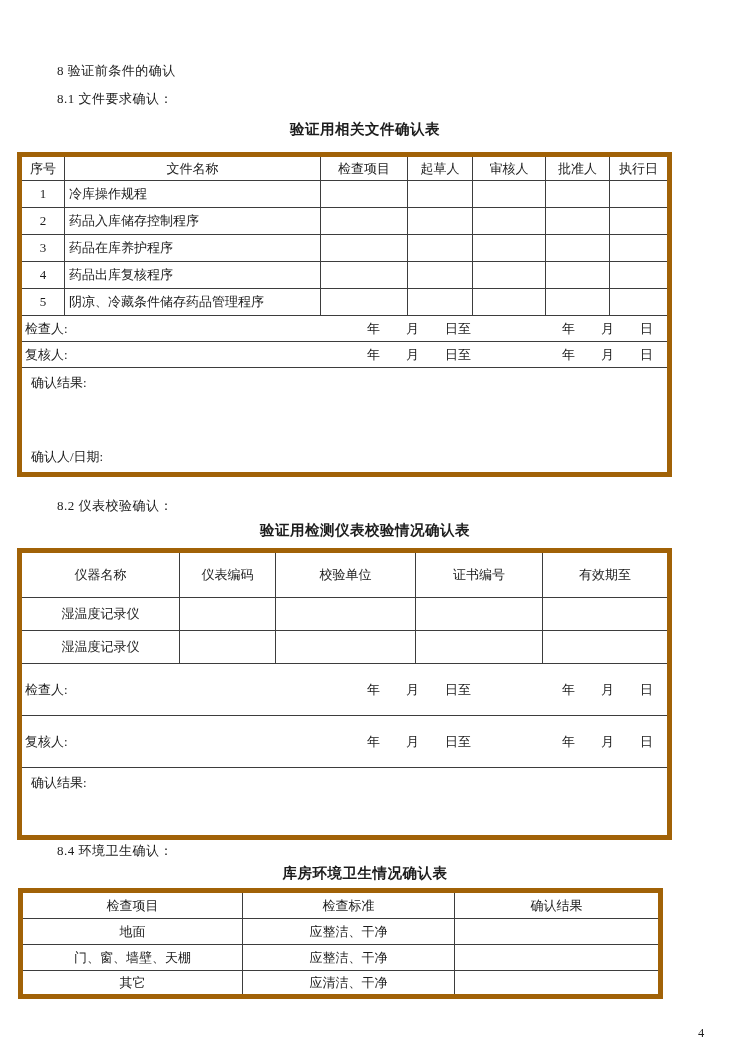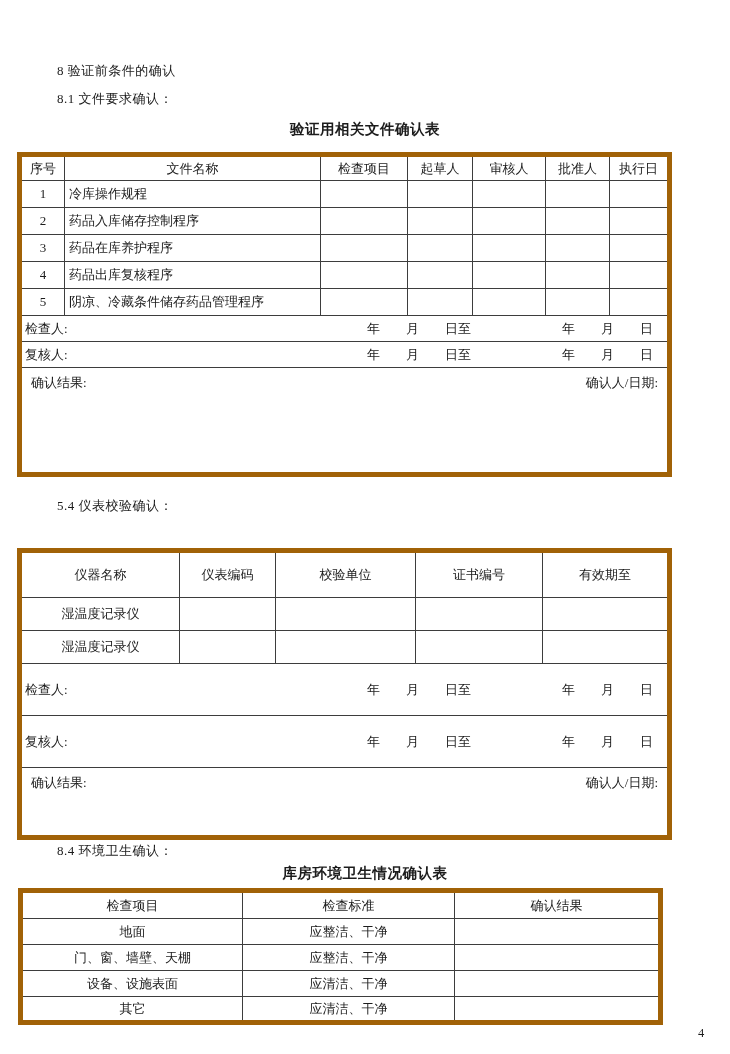--- a/index.html
+++ b/index.html
@@ -45,21 +45,21 @@
 
   .t3 { left:18px; top:888px; width:640px;padding-left:18px; }
   .t3 tr.head td { height:28px; }
   .t3 tr.data td { height:26px; }
 
   td.sig-cell { position:relative; text-align:left; padding-left:3px; }
   .sig-cell .d1 { position:absolute; left:345px; top:50%; transform:translateY(-50%); white-space:pre; }
   .sig-cell .d2 { position:absolute; left:540px; top:50%; transform:translateY(-50%); white-space:pre; }
 
   td.big-cell { text-align:left; vertical-align:top; padding:6px 9px; }
-  .cellfill { display:flex; flex-direction:row; justify-content:space-between; align-items:flex-start;gap:41px; }
+  .cellfill { display:flex; flex-direction:column; justify-content:space-between; align-items:flex-start;gap:41px; }
 
   .page-number { position:absolute; left:698px; top:1026px; font-size:12.5px; }
 </style>
 </head>
 <body>
 
 <div class="page">
 
   <div class="h-heading" style="top:62px">8 验证前条件的确认</div>
   <div class="h-heading" style="top:90px">8.1 文件要求确认：</div>
@@ -149,21 +149,22 @@
         <td class="big-cell" colspan="7">
           <div class="cellfill">
             <span>确认结果:</span>
             <span>确认人/日期:</span>
           </div>
         </td>
       </tr>
     </tbody>
   </table>
 
-  <div class="h-heading" style="top:497px">5.4 仪表校验确认：</div>
+  <div class="h-heading" style="top:497px">8.2 仪表校验确认：</div>
+  <div class="tbl-title" style="top:521px">验证用检测仪表校验情况确认表</div>
 
   <table class="doc-table t2">
     <colgroup>
       <col style="width:160px">
         <col style="width:96px">
         <col style="width:140px">
         <col style="width:127px">
         <col style="width:127px">
     </colgroup>
     <tbody>
@@ -232,25 +233,20 @@
         <td>地面</td>
         <td>应整洁、干净</td>
         <td></td>
       </tr>
       <tr class="data">
         <td>门、窗、墙壁、天棚</td>
         <td>应整洁、干净</td>
         <td></td>
       </tr>
       <tr class="data">
-        <td>设备、设施表面</td>
-        <td>应清洁、干净</td>
-        <td></td>
-      </tr>
-      <tr class="data">
         <td>其它</td>
         <td>应清洁、干净</td>
         <td></td>
       </tr>
     </tbody>
   </table>
 
   <div class="page-number">4</div>
 </div>
 

